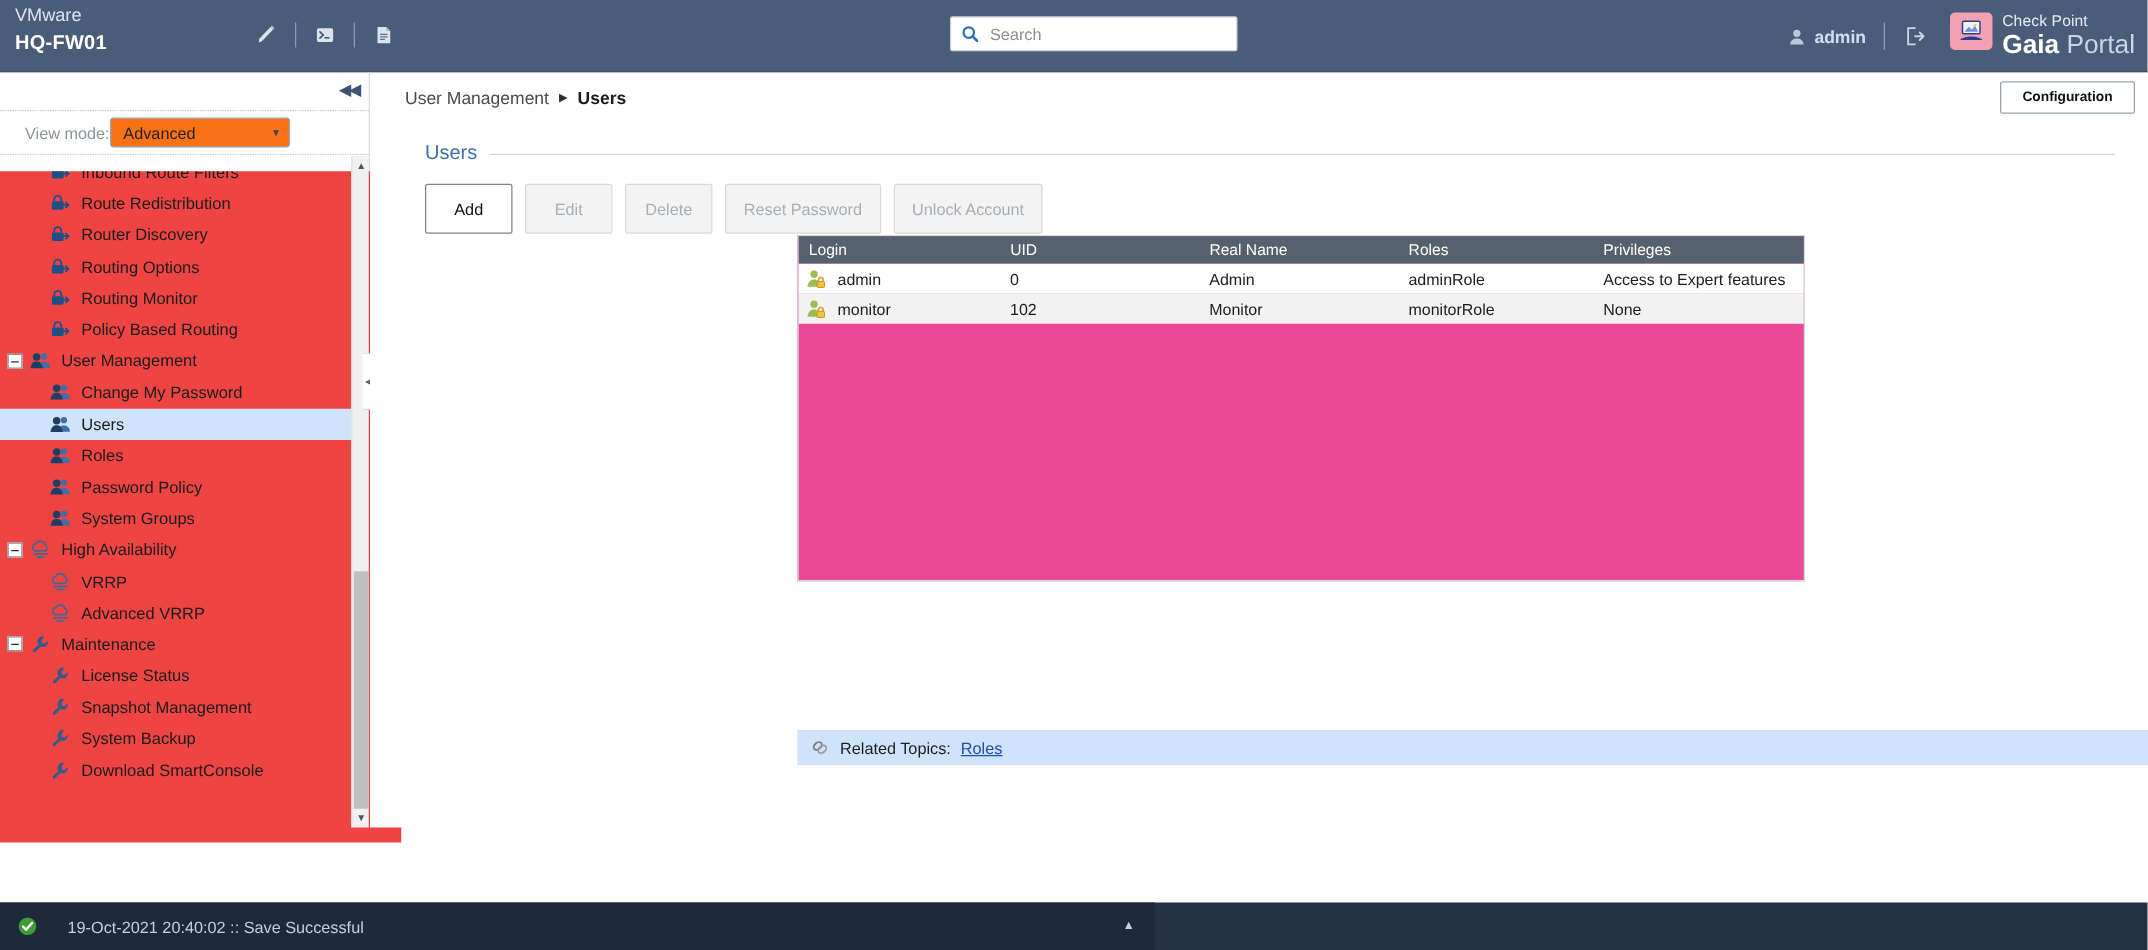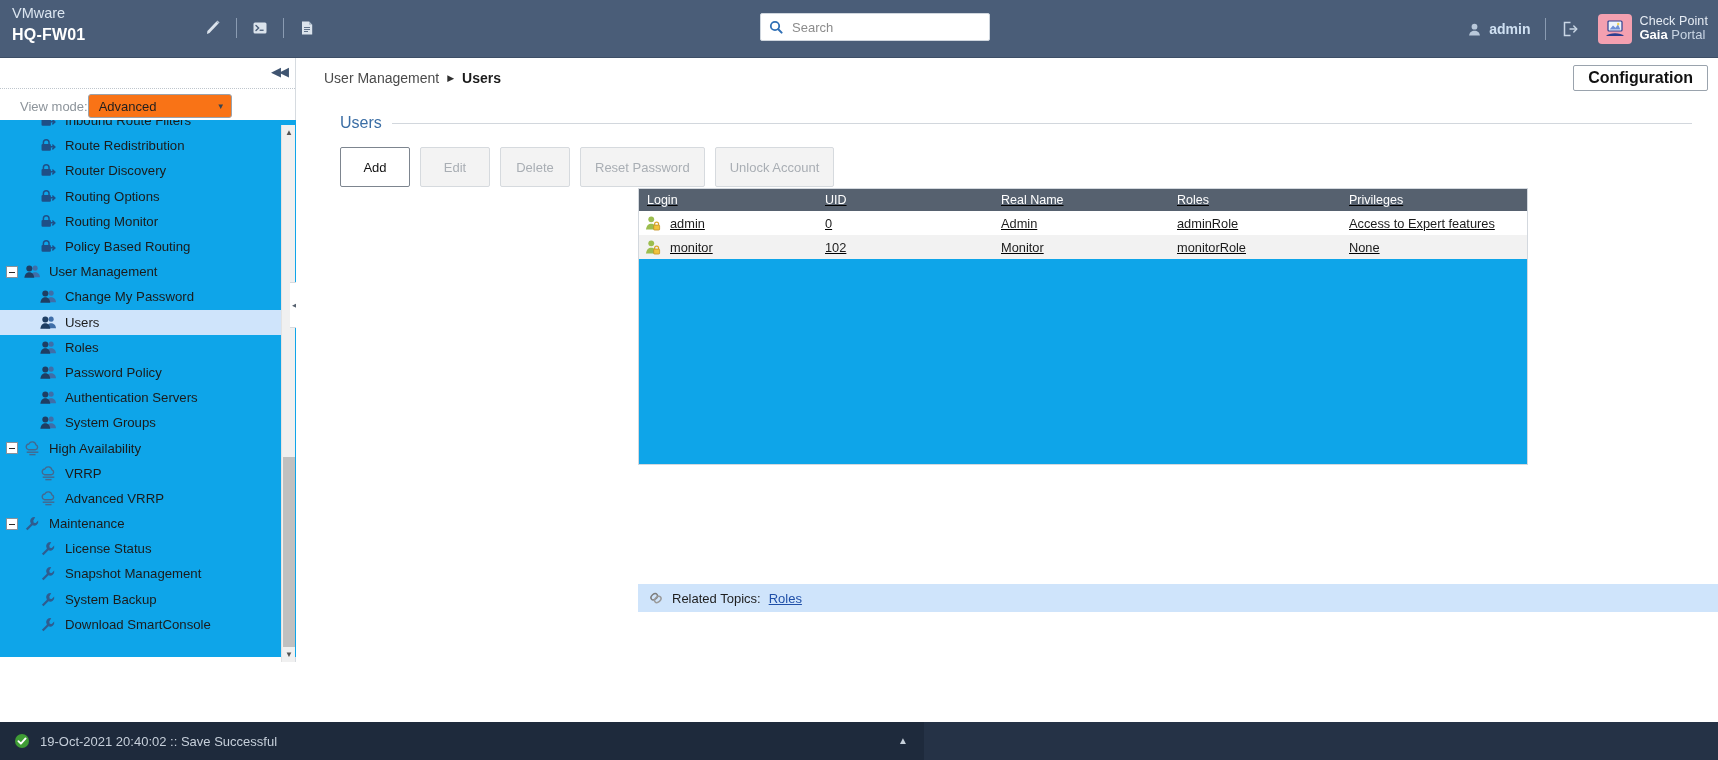--- a/index.html
+++ b/index.html
@@ -50,21 +50,21 @@
   .vsep { width: 1px; height: 22px; background: #8a9bb2; margin: 0 14px; }
   .logout-btn { cursor: pointer; display: flex; align-items: center; }
   .cp-logo { display: flex; gap: 8px; margin-left: 18px; margin-right: 10px; }
   .cp-mark {
     width: 34px; height: 30px; border-radius: 4px;
     background: #f4a0b0;
     display: flex; align-items: center; justify-content: center;
   }
   .cp-text { line-height: 1.12; }
   .cp-text .t1 { font-size: 12.5px; color: #e6ecf4; letter-spacing: .1px; }
-  .cp-text .t2 { font-size: 13px; color: #ffffff; }
+  .cp-text .t2 { font-size: 21px; color: #ffffff; }
   .cp-text .t2 b { color: #ffffff; font-weight: bold; }
   .cp-text .t2 span { color: #c9d5e4; font-weight: normal; }
 
   
   .sidebar {
     position: absolute; left: 0; top: 58px; width: 296px; height: 604px;
     background: #ffffff; border-right: 1px solid #d6dbe0;
   }
   .collapse-arrow {
     position: absolute; right: 8px; top: 6px; color: #3f5470; font-size: 13px;
@@ -77,22 +77,22 @@
   }
   .viewmode-label { font-size: 13px; color: #8d949b; }
   .viewmode-select {
     width: 144px; height: 24px; border: 1px solid #9aa3ad; border-radius: 3px;
     background: #f97316; display: flex; align-items: center; justify-content: space-between;
     padding: 0 6px 0 10px; font-size: 13px; color: #1f1f1f; cursor: pointer;
   }
   .viewmode-select .caret { font-size: 8px; color: #3a4450; }
 
   .navscroll {
-    position: absolute; top: 62px; left: 0; width: 321px; height: 537px;
-    overflow: hidden; background: #0ea5e9;
+    position: absolute; top: 79px; left: 0; width: 321px; height: 537px;
+    overflow: hidden; background: #ef4444;
   }
   .navlist { position: absolute; top: -12px; left: 0; width: 282px; }
   .navitem {
     display: flex; align-items: center; height: 25.2px;
     font-size: 13.2px; color: #1b1b1b; cursor: pointer;
     padding-left: 10px;
   }
   .navitem.child { padding-left: 40px; }
   .navitem.group { padding-left: 6px; }
   .navitem.selected { background: #cfe4fb; }
@@ -137,21 +137,21 @@
     font-size: 14px; color: #4a4a4a;
     display: flex; align-items: center; gap: 8px;
   }
   .breadcrumb .sep { color: #2f2f2f; font-size: 9px; }
   .breadcrumb .cur { font-weight: bold; color: #1b1b1b; }
 
   .config-btn {
     position: absolute; right: 10px; top: 7px;
     min-width: 108px; height: 26px; padding: 0 14px;
     background: #ffffff; border: 1px solid #9aa3ad; border-radius: 2px;
-    font-size: 16px; font-weight: bold; color: #111; cursor: pointer;
+    font-size: 11px; font-weight: bold; color: #111; cursor: pointer;
     font-family: "Liberation Sans", sans-serif;
   }
 
   .section-title-row {
     position: absolute; left: 44px; top: 56px; width: 1352px;
     display: flex; align-items: center; gap: 10px;
   }
   .section-title { font-size: 16px; color: #3b6ea5; white-space: nowrap; }
   .section-rule { flex: 1; height: 1px; background: #d2d7dd; }
 
@@ -159,22 +159,22 @@
   .btn {
     height: 40px; padding: 0 14px; min-width: 70px;
     border: 1px solid #bfc4ca; border-radius: 2px; background: #f7f7f7;
     font-size: 13px; color: #1c1c1c; cursor: pointer;
     font-family: "Liberation Sans", sans-serif;
   }
   .btn.primary { background: #ffffff; border-color: #7d858f; color: #111; }
   .btn.disabled { color: #a9aeb4; background: #f3f3f3; border-color: #d6dade; cursor: default; }
 
   .grid {
-    position: absolute; left: 342px; top: 130px; width: 890px; height: 277px;
-    border: 1px solid #d3d8de; background: #0ea5e9; text-decoration: underline;
+    position: absolute; left: 342px; top: 130px; width: 806px; height: 277px;
+    border: 1px solid #d3d8de; background: #ec4899;
   }
   .grid-head {
     display: flex; height: 22px; background: #56616f; color: #ffffff;
     font-size: 12.5px; align-items: center;
   }
   .grid-head .cell { padding-left: 8px; overflow: hidden; white-space: nowrap; cursor: pointer; }
   .grid-row {
     display: flex; height: 24px; align-items: center; font-size: 12.8px; color: #1c1c1c;
     cursor: pointer;
   }
@@ -195,21 +195,21 @@
   }
   .related a { color: #1f4fa8; text-decoration: underline; cursor: pointer; }
 
   
   .statusbar {
     position: absolute; left: 0; bottom: 0; width: 1718px; height: 38px;
     background: #253246;
   }
   .status-left {
     position: absolute; left: 0; top: 0; width: 924px; height: 38px;
-    background: #1e2a3c; display: flex; align-items: center; padding-left: 14px; gap: 10px;
+    background: #1e2a3c; display: flex; align-items: center; padding-left: 14px; gap: 24px;
   }
   .status-text { font-size: 13px; color: #c6cfda; }
   .status-caret {
     position: absolute; left: 898px; top: 13px; font-size: 10px; color: #c6cfda; cursor: pointer;
   }
   svg { display: block; }
 </style>
 </head>
 <body>
 
@@ -415,31 +415,20 @@
         <div class="navitem child">
           <span class="ico">
             <svg width="17" height="15" viewBox="0 0 18 16">
               <circle cx="11.8" cy="4.4" r="2.7" fill="#3f6ea8"></circle>
               <path d="M6.6 14.2 C7 10.4 9.2 8.9 11.8 8.9 C14.4 8.9 16.6 10.4 17 14.2 Z" fill="#3f6ea8"></path>
               <circle cx="5.6" cy="4.9" r="3.2" fill="#1e3e63"></circle>
               <path d="M0.3 14.6 C0.8 10.3 3.1 8.7 5.6 8.7 C8.1 8.7 10.4 10.3 10.9 14.6 Z" fill="#1e3e63"></path>
             </svg>
           </span>
           <span class="lbl">Password Policy</span>
-        </div>
-        <div class="navitem child">
-          <span class="ico">
-            <svg width="17" height="15" viewBox="0 0 18 16">
-              <circle cx="11.8" cy="4.4" r="2.7" fill="#3f6ea8"></circle>
-              <path d="M6.6 14.2 C7 10.4 9.2 8.9 11.8 8.9 C14.4 8.9 16.6 10.4 17 14.2 Z" fill="#3f6ea8"></path>
-              <circle cx="5.6" cy="4.9" r="3.2" fill="#1e3e63"></circle>
-              <path d="M0.3 14.6 C0.8 10.3 3.1 8.7 5.6 8.7 C8.1 8.7 10.4 10.3 10.9 14.6 Z" fill="#1e3e63"></path>
-            </svg>
-          </span>
-          <span class="lbl">Authentication Servers</span>
         </div>
         <div class="navitem child">
           <span class="ico">
             <svg width="17" height="15" viewBox="0 0 18 16">
               <circle cx="11.8" cy="4.4" r="2.7" fill="#3f6ea8"></circle>
               <path d="M6.6 14.2 C7 10.4 9.2 8.9 11.8 8.9 C14.4 8.9 16.6 10.4 17 14.2 Z" fill="#3f6ea8"></path>
               <circle cx="5.6" cy="4.9" r="3.2" fill="#1e3e63"></circle>
               <path d="M0.3 14.6 C0.8 10.3 3.1 8.7 5.6 8.7 C8.1 8.7 10.4 10.3 10.9 14.6 Z" fill="#1e3e63"></path>
             </svg>
           </span>

